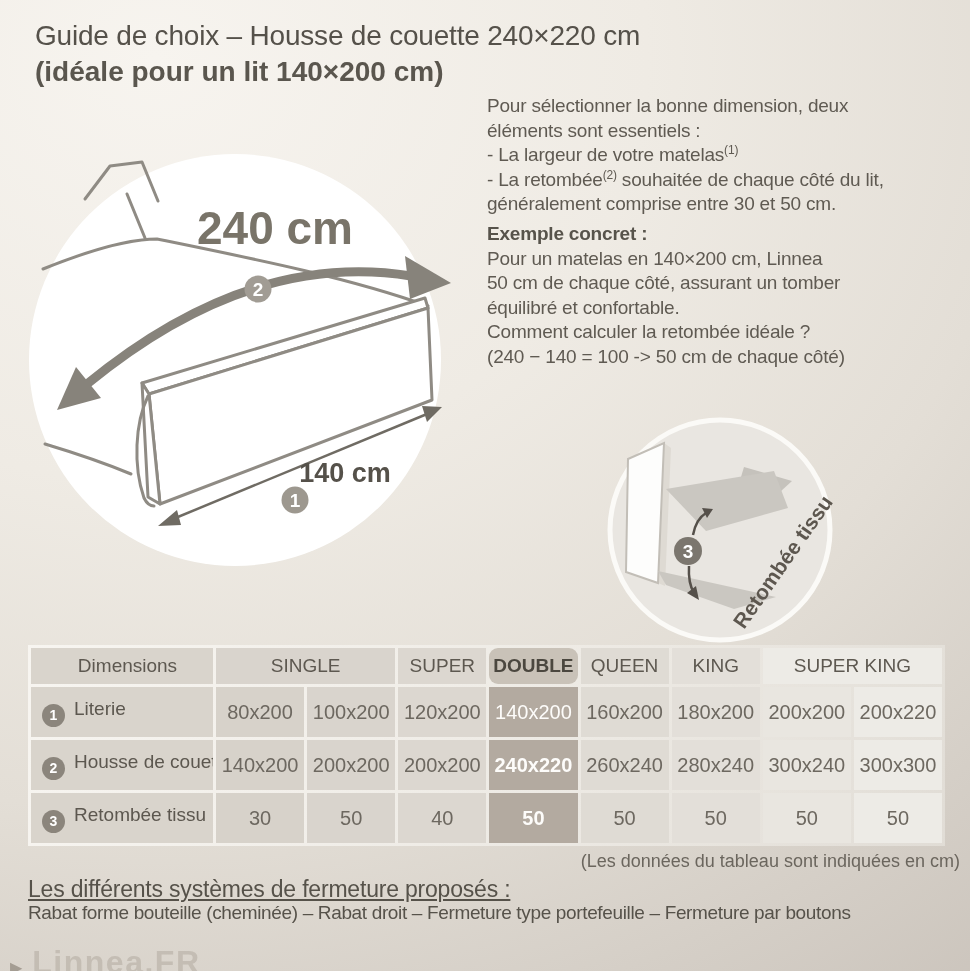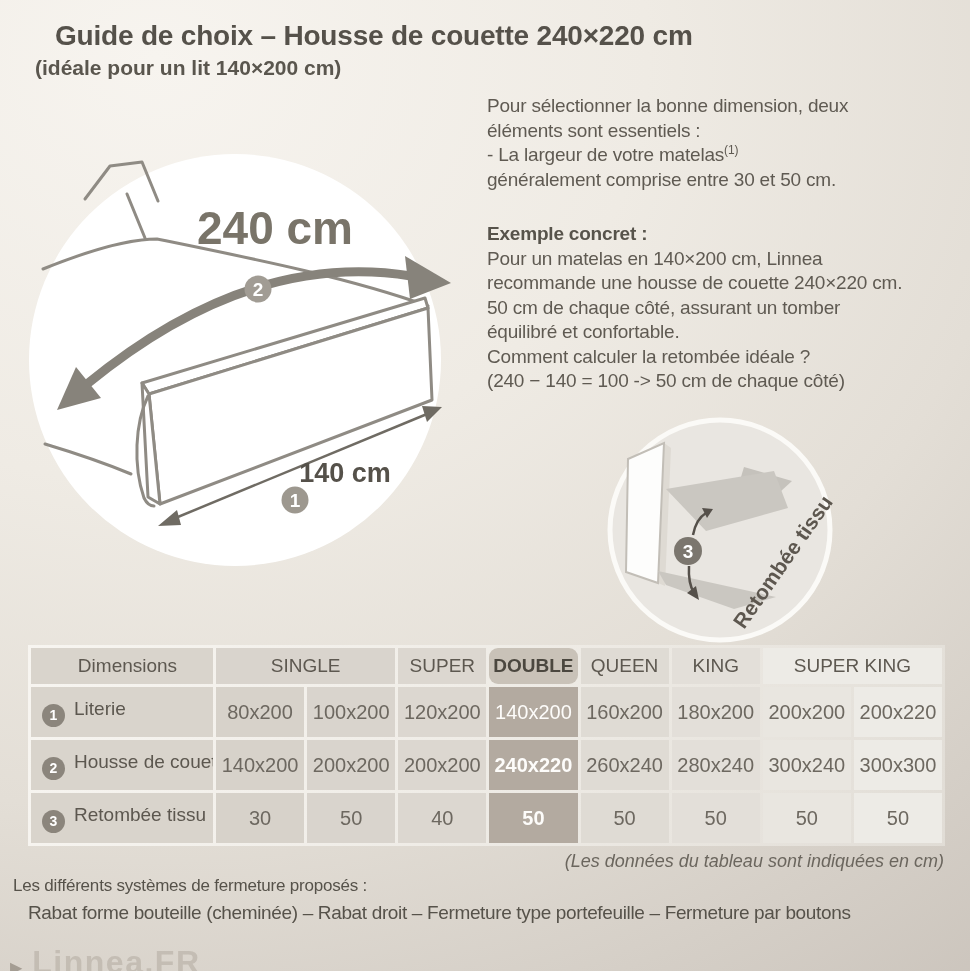--- a/index.html
+++ b/index.html
@@ -9,25 +9,25 @@
     color:#5f5a52;
     overflow:hidden;
   }
   .page{
     position:relative; width:970px; height:971px; overflow:hidden;
     background:radial-gradient(145% 125% at 16% 6%, #f7f4ef 0%, #efebe4 35%, #e3ded6 62%, #d5cfc7 82%, #c9c2ba 100%);
   }
   
   .title{
     position:absolute; left:35px; top:20px;
-    font-size:28px; font-weight:700; color:#55514a; letter-spacing:-0.2px;margin-left:20px;
+    font-size:28px; font-weight:400; color:#55514a; letter-spacing:-0.2px;
   }
   .subtitle{
     position:absolute; left:35px; top:56px;
-    font-size:21px; font-weight:700; color:#5a564e;
+    font-size:28px; font-weight:700; color:#5a564e;
   }
   
   .intro{ position:absolute; left:487px; top:94px; width:475px;
     font-size:19px; line-height:24.5px; color:#5f5a52; letter-spacing:-0.2px;}
   .example{ position:absolute; left:487px; top:222px; width:475px;
     font-size:19px; line-height:24.5px; color:#5f5a52; letter-spacing:-0.2px;}
   .example .hd{ font-weight:700; color:#57534b; }
   sup{ font-size:12px; vertical-align:super; line-height:0; }
   
   .bed-svg{ position:absolute; left:15px; top:126px; }
@@ -60,26 +60,26 @@
   th.c4h{ font-weight:700; color:#4b473f;border-radius:9px; }
   td.c4.b{ font-weight:700;margin-top:20px; }
   .badge{
     display:inline-block; width:23px; height:23px; border-radius:50%;
     background:#8b857c; color:#fff; font-size:14px; font-weight:700;
     text-align:center; line-height:23px; margin-right:9px; vertical-align:-5px;
   }
   td.lbl{ font-size:19px; color:#5c574f; }
   
   .footnote{
-    position:absolute; right:26px; top:851px;
-    font-size:18px; font-style:italic; color:#6b665e;
+    position:absolute; right:10px; top:851px;
+    font-size:18px; color:#6b665e;
   }
   .closure-hd{
-    position:absolute; left:13px; top:876px;
-    font-size:17px; color:#56524a; letter-spacing:-0.2px;
+    position:absolute; left:28px; top:876px;
+    font-size:23px; color:#56524a; text-decoration:underline; letter-spacing:-0.2px;
   }
   .closure-tx{
     position:absolute; left:28px; top:902px;
     font-size:19px; color:#56524a; letter-spacing:-0.35px;text-align:right;
   }
   .watermark{
     position:absolute; left:10px; top:944px; white-space:nowrap;
   }
   .watermark .tri{ font-size:16px; color:rgba(120,112,100,0.55); margin-right:10px; }
   .watermark .wm{ font-size:32px; font-weight:700; letter-spacing:1.5px;
@@ -90,27 +90,27 @@
 
 <div class="page">
 
   <div class="title">Guide de choix – Housse de couette 240×220 cm</div>
   <div class="subtitle">(idéale pour un lit 140×200 cm)</div>
 
   <div class="intro">
     <div>Pour sélectionner la bonne dimension, deux</div>
     <div>éléments sont essentiels :</div>
     <div><span>- La largeur de votre matelas</span><sup>(1)</sup></div>
+    <div><span>- La retombée</span><sup>(2)</sup><span> souhaitée de chaque côté du lit,</span></div>
     <div>généralement comprise entre 30 et 50 cm.</div>
   </div>
 
   <div class="example">
     <div class="hd">Exemple concret :</div>
     <div>Pour un matelas en 140×200 cm, Linnea</div>
-    <div>recommande une housse de couette 240×220 cm.</div>
     <div>50 cm de chaque côté, assurant un tomber</div>
     <div>équilibré et confortable.</div>
     <div>Comment calculer la retombée idéale ?</div>
     <div>(240 − 140 = 100  -&gt; 50 cm de chaque côté)</div>
   </div>
 
   <svg class="bed-svg" width="445" height="472" viewBox="0 0 445 472">
     <circle cx="220" cy="234" r="206" fill="#ffffff"></circle>
     <g stroke="#8f8b84" stroke-width="3" fill="none" stroke-linejoin="round" stroke-linecap="round">
       <path d="M70,73 L95,40 L127,36 L143,75"></path>

